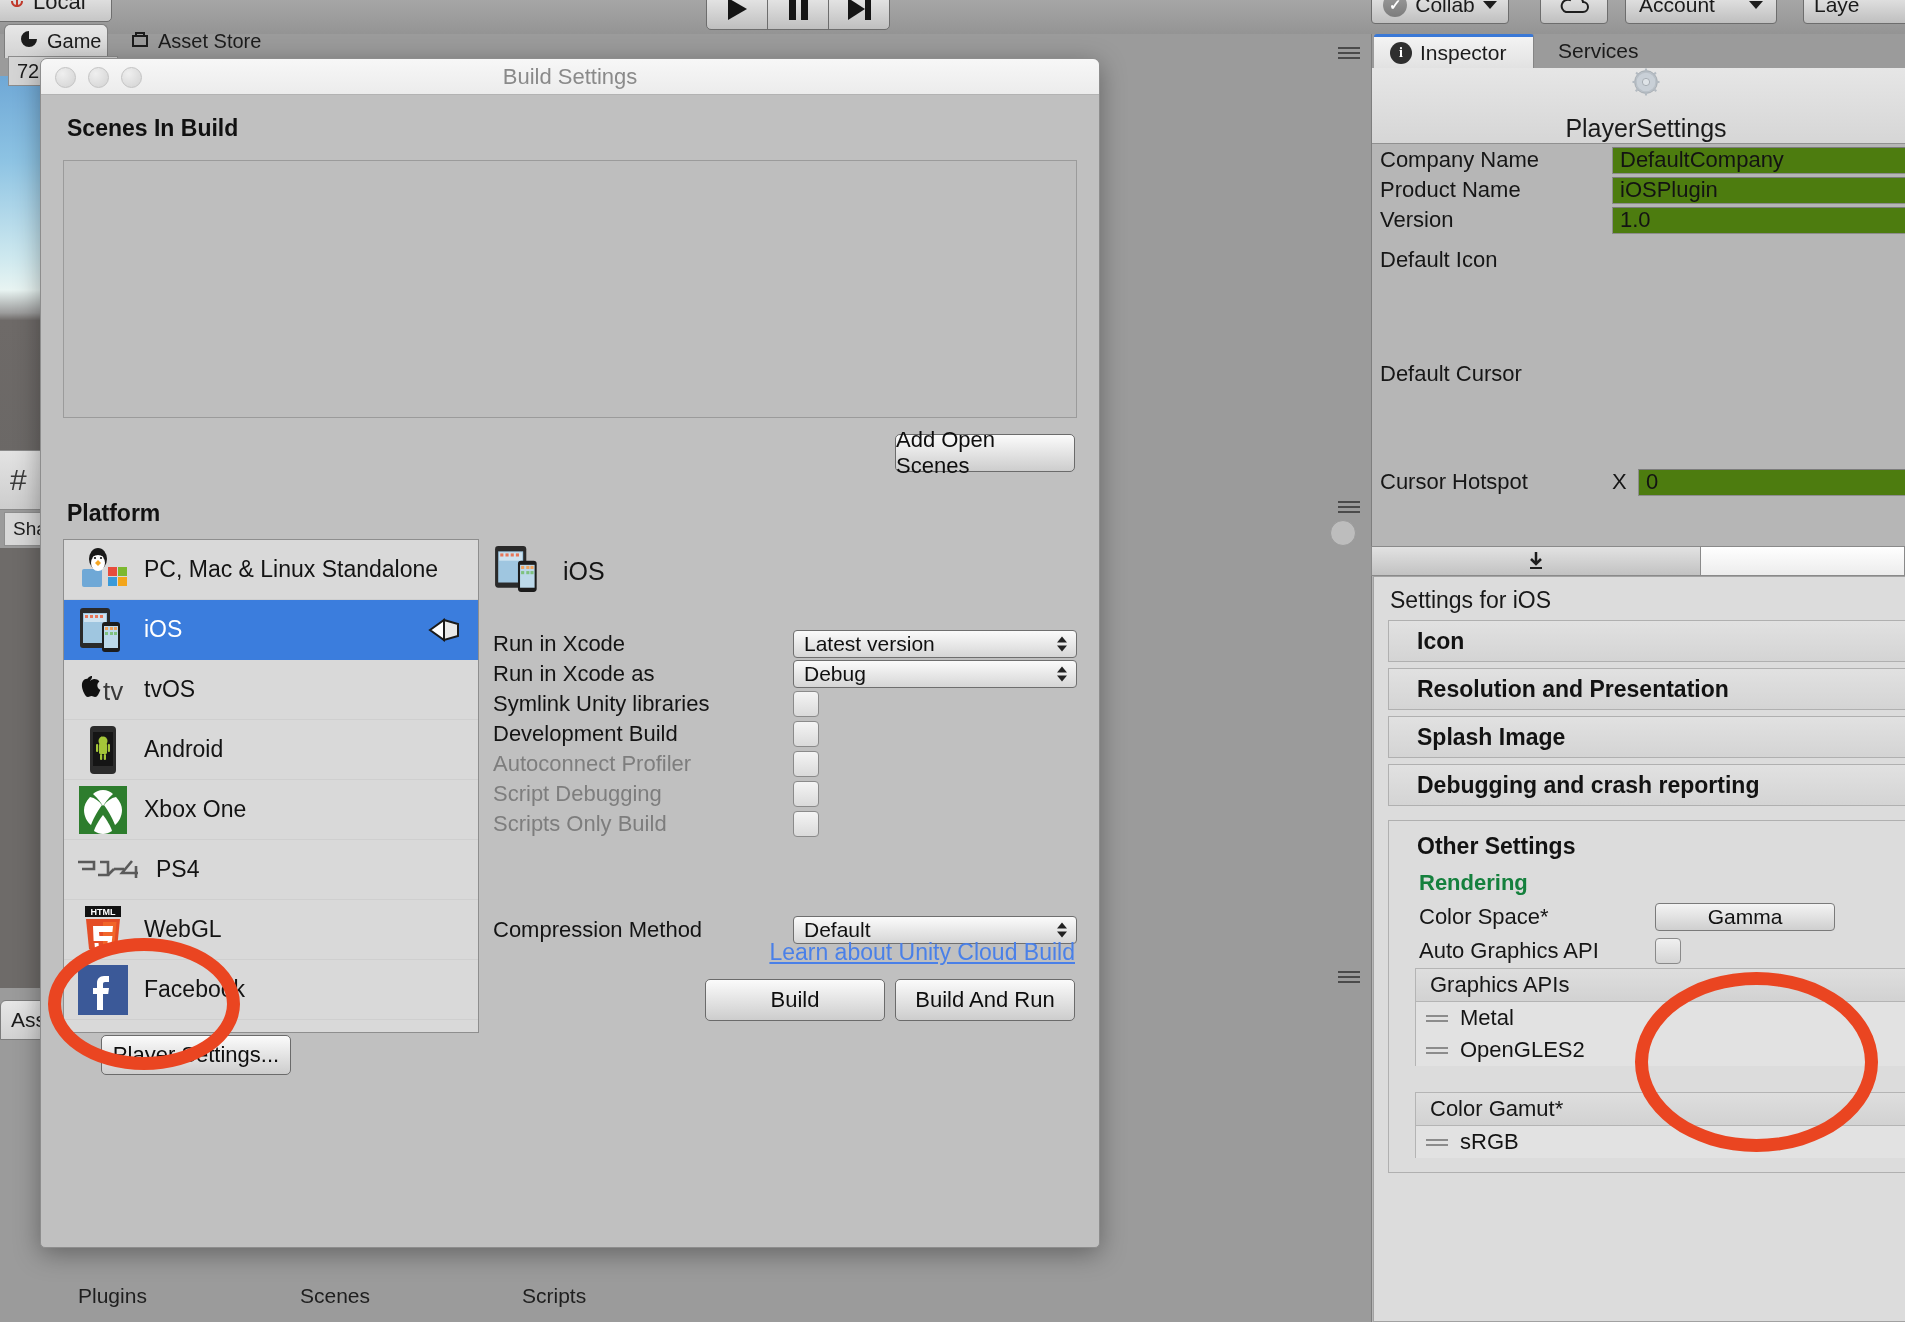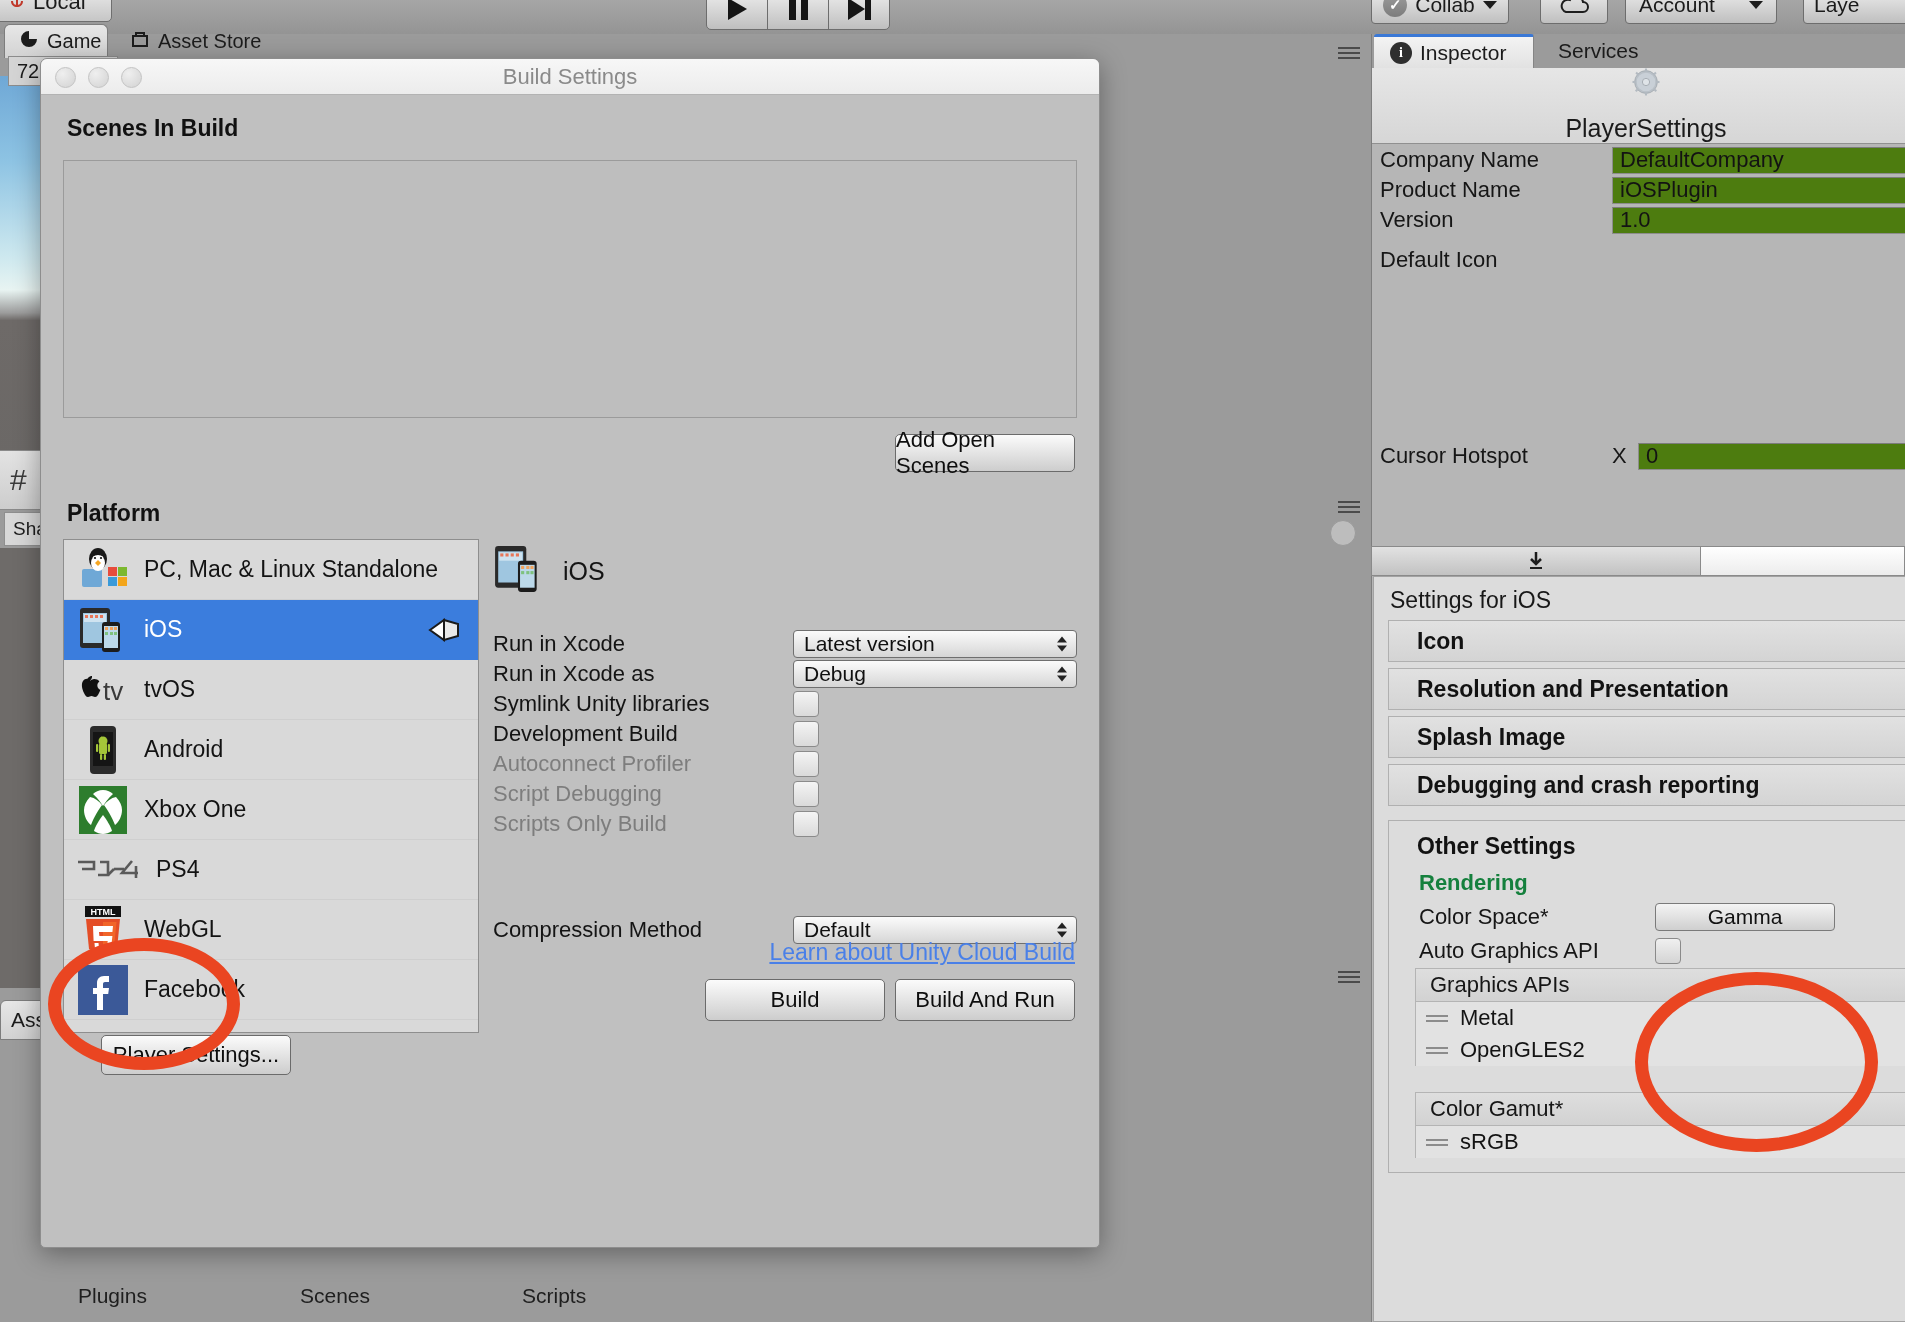--- a/index.html
+++ b/index.html
@@ -469,20 +469,21 @@
         <span class="prop-label">Product Name</span>
         <span class="prop-field">iOSPlugin</span>
       </div>
       <div class="prop-row">
         <span class="prop-label">Version</span>
         <span class="prop-field">1.0</span>
       </div>
       <div style="height:12px;"></div>
       <div class="prop-static">Default Icon</div>
       <div style="height:88px;"></div>
+      <div class="prop-static">Default Cursor</div>
       <div style="height:80px;"></div>
       <div class="prop-row">
         <span class="prop-label">Cursor Hotspot</span>
         <span class="hot-x">X</span>
         <span class="prop-field">0</span>
       </div>
     </div>
   </div>
 
   <div class="dl-bar">

